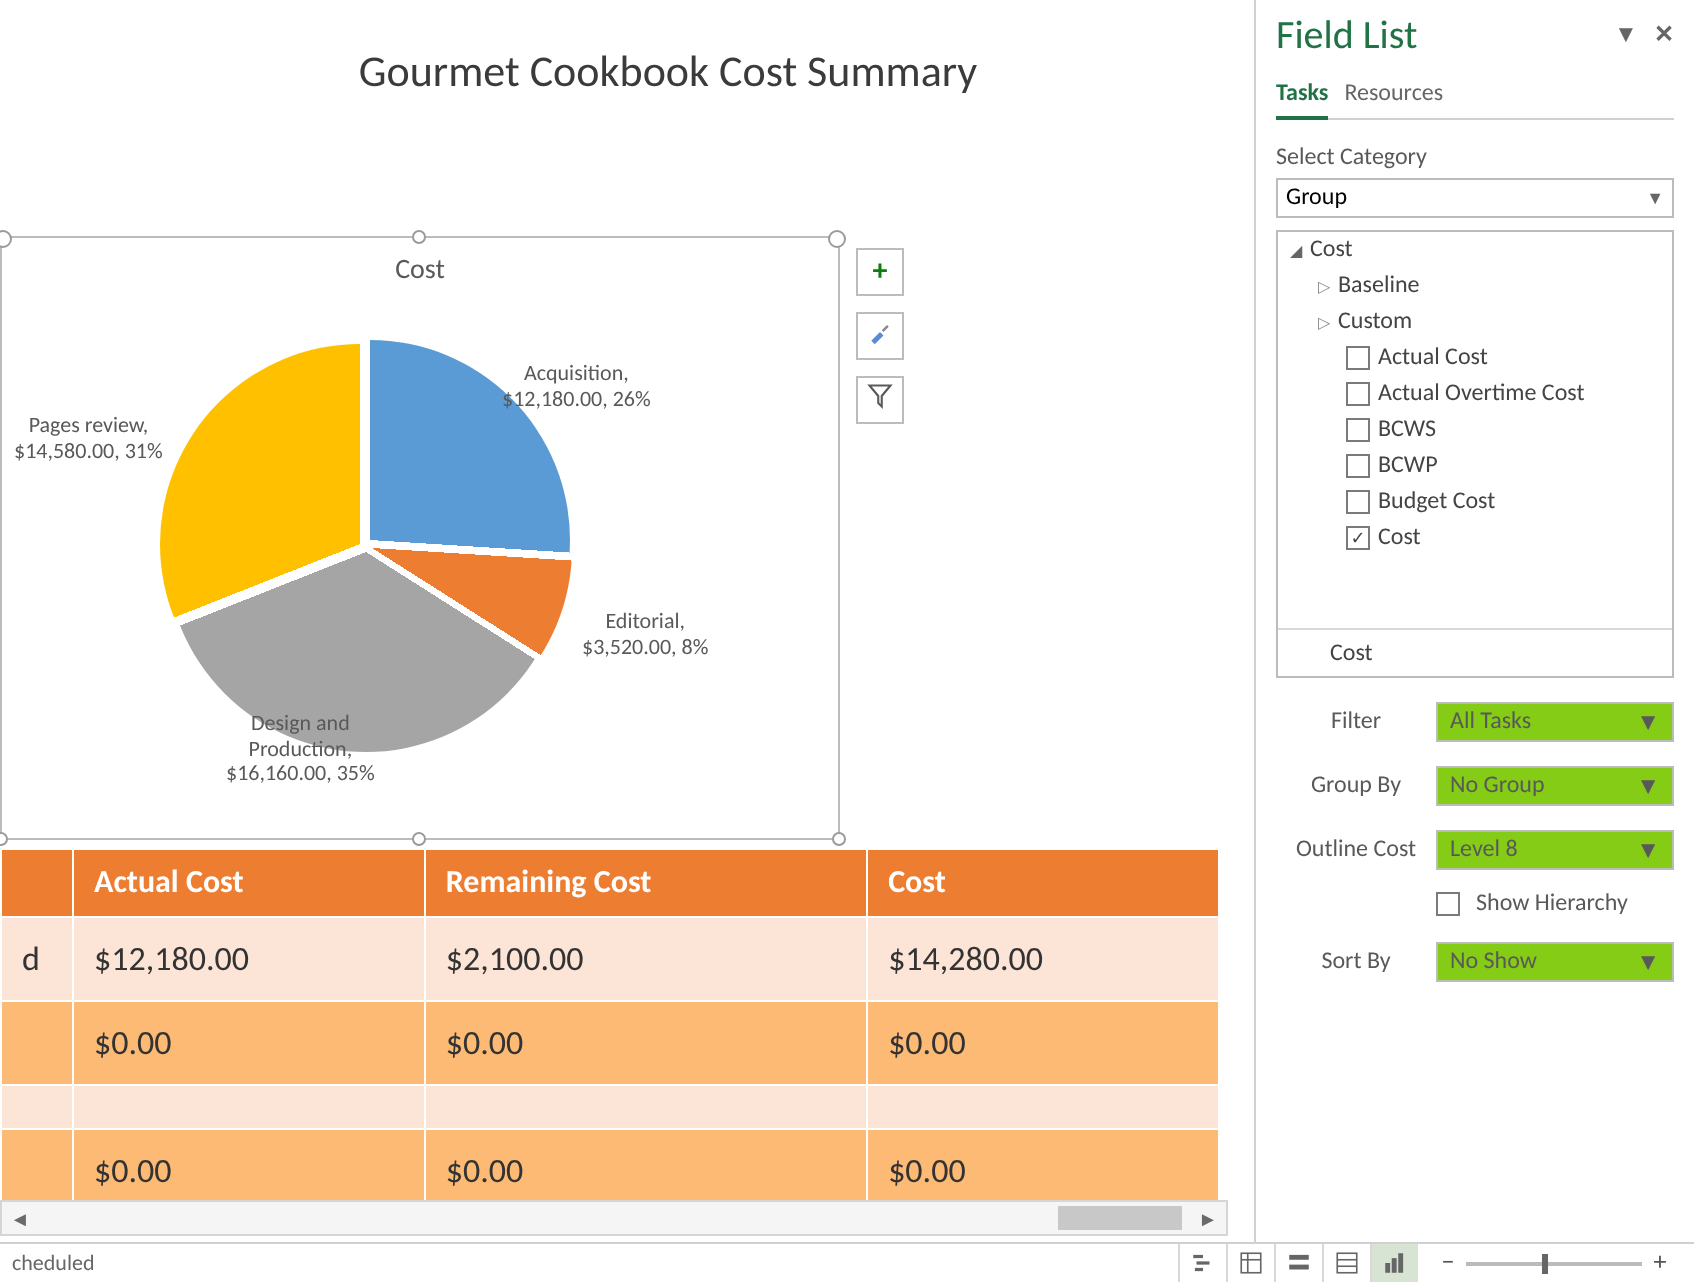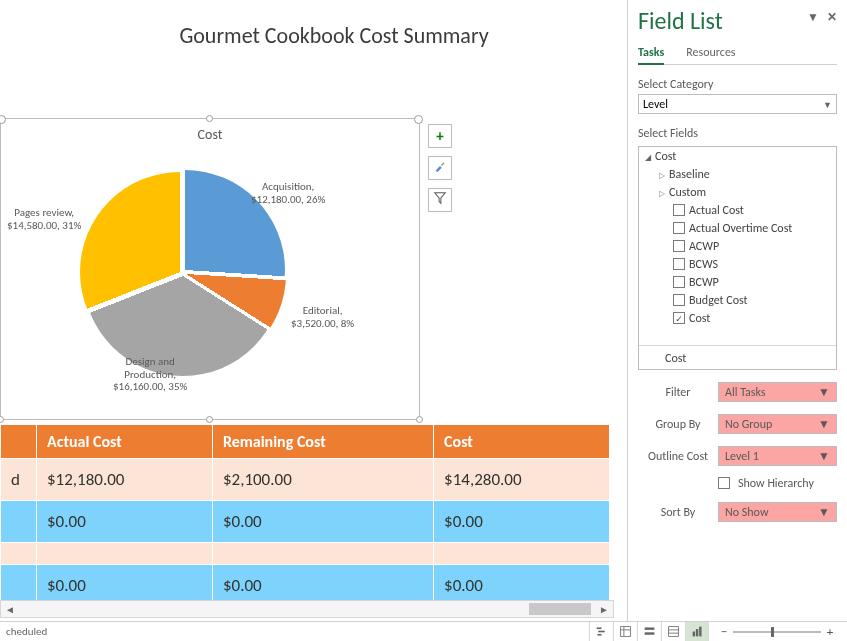--- a/index.html
+++ b/index.html
@@ -23,48 +23,48 @@
 .dlabel { position: absolute; font-size: 11px; color: #595959; text-align: center; line-height: 1.15; }
 
 .chart-tools { position: absolute; left: 428px; top: 124px; width: 28px; }
 .chart-tool { width: 24px; height: 24px; border: 1px solid #bcbcbc; background: #fff; margin-bottom: 8px; display: flex; align-items: center; justify-content: center; color: #5a5a5a; font-size: 15px; }
 .chart-tool svg { width: 14px; height: 14px; }
 
 .data-table { position: absolute; left: 0; top: 424px; width: 610px; border-collapse: collapse; }
 .data-table th { background: #ed7d31; color: #fff; font-weight: bold; text-align: left; padding: 7px 10px; font-size: 16px; border: 1px solid #fff; }
 .data-table td { padding: 10px 10px; font-size: 17px; color: #333; border: 1px solid #fff; }
 .data-table tr.band-a td { background: #fce4d6; }
-.data-table tr.band-b td { background: #7dd3fc; }
+.data-table tr.band-b td { background: #fdba74; }
 
 .hscroll { position:absolute; left:0; top:600px; width:614px; height:18px; background:#f5f5f5; border:1px solid #d5d5d5; }
 .hscroll .thumb{ position:absolute; right:22px; top:2px; width:62px; height:12px; background:#c8c8c8;}
 .hscroll .arr { position:absolute; top:0; width:18px; height:16px; display:flex; align-items:center; justify-content:center; color:#6a6a6a; font-size:10px;}
 .hscroll .arr.l{left:0} .hscroll .arr.r{right:0}
 
-.fl-title { color: #217346; font-size: 24px; }
+.fl-title { color: #217346; font-size: 20px; }
 .fl-header-buttons { position: absolute; right: 10px; top: 10px; display: flex; gap: 8px; color: #666; font-size: 12px; }
 .fl-header-buttons span { cursor: default; }
-.fl-tabs { margin-top: 10px; font-size: 12px; color: #666; border-bottom: 1px solid #d0d0d0; display: flex; gap: 22px; }
+.fl-tabs { margin-top: 10px; font-size: 12px; color: #666; border-bottom: 1px solid #d0d0d0; display: flex; gap: 8px; }
 .fl-tab { padding-bottom: 4px; }
 .fl-tab.active { color: #217346; font-weight: bold; border-bottom: 2px solid #217346; margin-bottom: -1px; }
 .fl-label { font-size: 12px; font-weight: normal; color: #595959; margin-top: 12px; margin-bottom: 3px; }
 .fl-select { width: 100%; border: 1px solid #bcbcbc; height: 20px; font-size: 12px; padding: 1px 4px; display: flex; align-items: center; justify-content: space-between; background: #fff; }
 .fl-select .caret { font-size: 9px; color: #666; }
 
 .fields-box { margin-top: 6px; border: 1px solid #bcbcbc; height: 224px; position: relative; font-size: 12px; color: #444; }
 .tree-row { display: flex; align-items: center; height: 18px; padding-left: 4px; }
 .tree-arrow { width: 10px; font-size: 9px; color: #666; }
 .tree-arrow.exp::before { content:"◢"; font-size:8px; }
 .tree-arrow.col::before { content:"▷"; font-size:8px; color:#888; }
 .chk { width: 12px; height: 12px; border: 1px solid #7a7a7a; margin-right: 4px; display: inline-flex; align-items: center; justify-content: center; font-size: 9px; color: #444; }
 .fields-box .footer { position:absolute; left:0; right:0; bottom:0; height:24px; border-top:1px solid #d8d8d8; padding-left:26px; display:flex; align-items:center; }
 
 .opt-row { display: flex; align-items: center; margin-top: 12px; font-size: 12px; color: #595959; }
 .opt-row .lab { width: 80px; text-align: center; }
-.opt-row .val { flex: 1; border: 1px solid #bcbcbc; height: 20px; padding: 1px 6px; display: flex; align-items: center; justify-content: space-between; background: #fca5a5; }
+.opt-row .val { flex: 1; border: 1px solid #bcbcbc; height: 20px; padding: 1px 6px; display: flex; align-items: center; justify-content: space-between; background: #84cc16; }
 .show-hier { margin-top: 10px; display: flex; align-items: center; font-size: 12px; color: #595959; padding-left: 80px; }
 
 .status-left { padding-left: 6px; color: #666; }
 .status-right { margin-left: auto; display: flex; align-items: center; }
 .view-btn { width: 24px; height: 20px; border-left: 1px solid #d8d8d8; display: flex; align-items: center; justify-content: center; color: #555; }
 .view-btn.active { background: #d7e4d3; }
 .view-btn svg { width: 13px; height: 13px; }
 .zoom { display: flex; align-items: center; gap: 2px; margin-left: 8px; margin-right: 10px; }
 .zoom .track { width: 88px; height: 2px; background: #bbb; position: relative; }
 .zoom .thumb { position: absolute; left: 38px; top: -4px; width: 3px; height: 10px; background: #666; }
@@ -160,25 +160,24 @@
     <span>▼</span>
     <span style="font-weight:bold">✕</span>
   </div>
   <div class="fl-tabs">
     <div class="fl-tab active">Tasks</div>
     <div class="fl-tab">Resources</div>
   </div>
 
   <div class="fl-label">Select Category</div>
   <div class="fl-select">
-    <span>Level</span>
+    <span>Group</span>
     <span class="caret">▼</span>
   </div>
 
-  <div class="fl-label">Select Fields</div>
   <div class="fields-box">
     <div class="tree-row" style="padding-left:6px">
         <span class="tree-arrow exp"></span>
         <span>Cost</span>
       </div>
     <div class="tree-row" style="padding-left:20px">
         <span class="tree-arrow col"></span>
         <span>Baseline</span>
       </div>
     <div class="tree-row" style="padding-left:20px">
@@ -188,24 +187,20 @@
     <div class="tree-row" style="padding-left:34px">
         <span class="chk"></span>
         <span>Actual Cost</span>
       </div>
     <div class="tree-row" style="padding-left:34px">
         <span class="chk"></span>
         <span>Actual Overtime Cost</span>
       </div>
     <div class="tree-row" style="padding-left:34px">
         <span class="chk"></span>
-        <span>ACWP</span>
-      </div>
-    <div class="tree-row" style="padding-left:34px">
-        <span class="chk"></span>
         <span>BCWS</span>
       </div>
     <div class="tree-row" style="padding-left:34px">
         <span class="chk"></span>
         <span>BCWP</span>
       </div>
     <div class="tree-row" style="padding-left:34px">
         <span class="chk"></span>
         <span>Budget Cost</span>
       </div>
@@ -228,21 +223,21 @@
   <div class="opt-row">
       <span class="lab">Group By</span>
     <div class="val">
         <span>No Group</span>
         <span class="caret">▼</span>
       </div>
     </div>
   <div class="opt-row">
       <span class="lab">Outline Cost</span>
     <div class="val">
-        <span>Level 1</span>
+        <span>Level 8</span>
         <span class="caret">▼</span>
       </div>
     </div>
   <div class="show-hier">
       <span class="chk"></span>
       <span style="margin-left:4px">Show Hierarchy</span>
     </div>
   <div class="opt-row">
       <span class="lab">Sort By</span>
     <div class="val">

